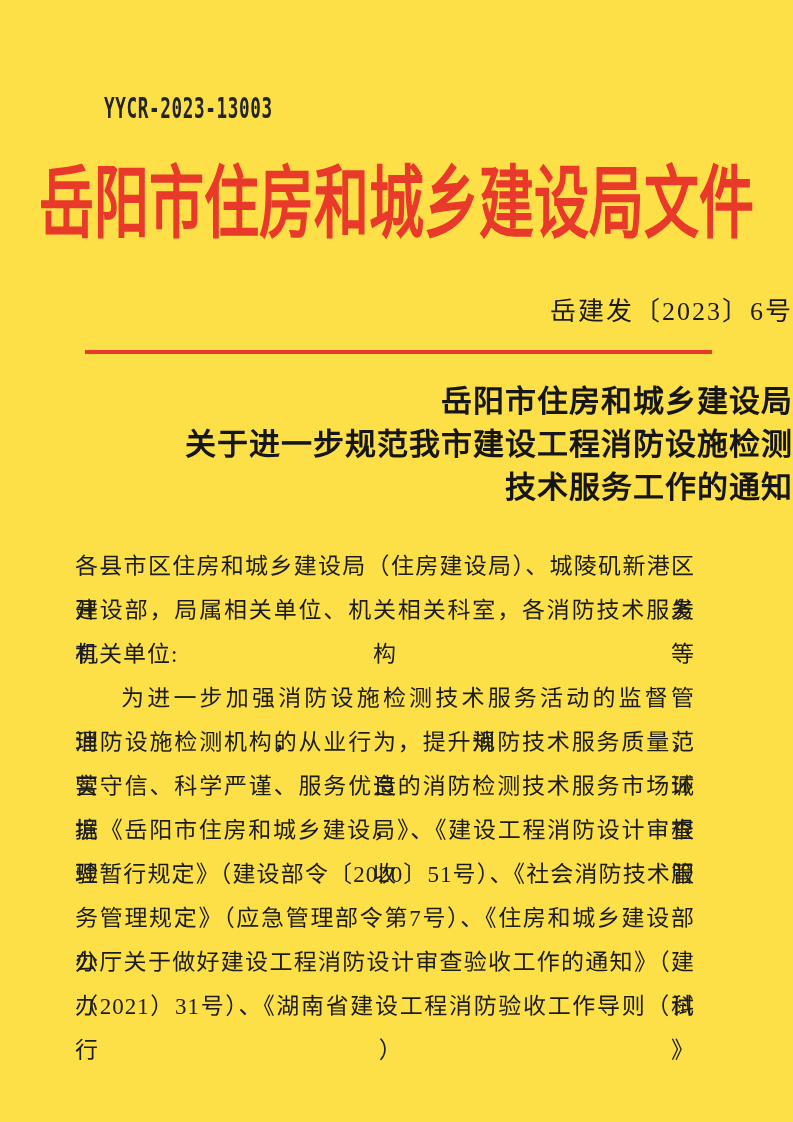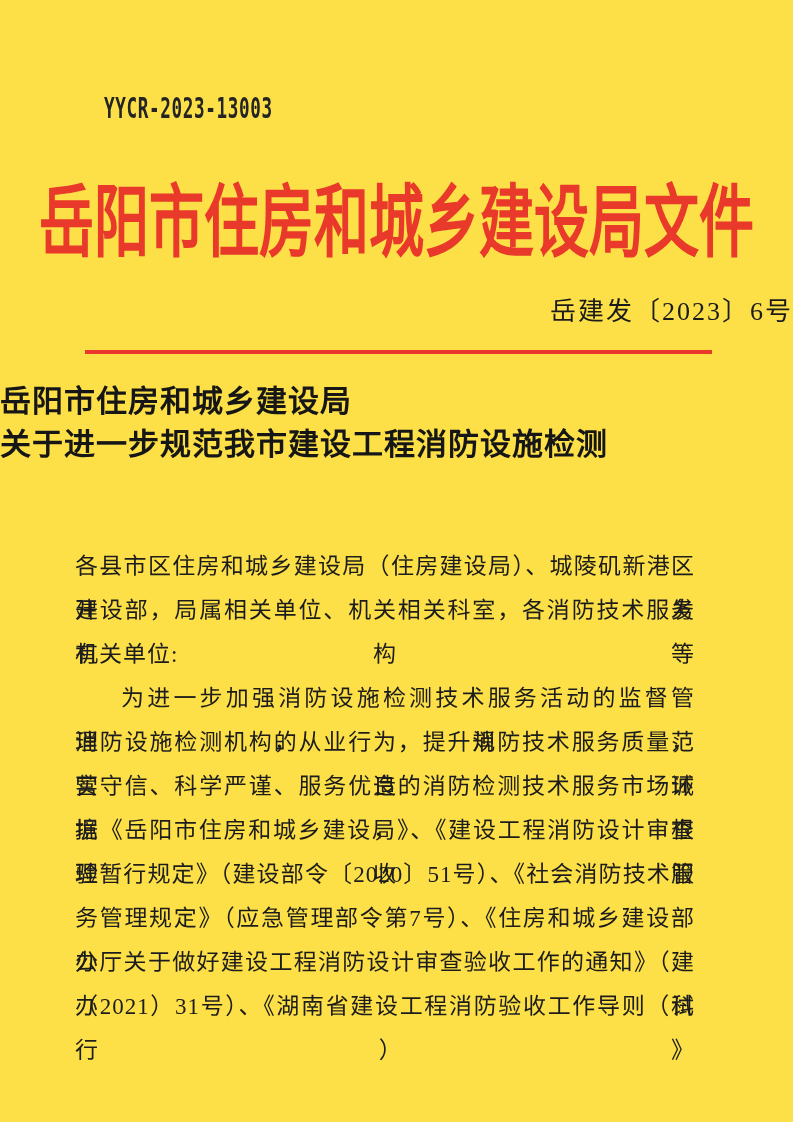--- a/index.html
+++ b/index.html
@@ -13,21 +13,21 @@
   }
   .doc-code {
     position:absolute; left:104px; top:92px;
     font-family:"DejaVu Sans Mono","Liberation Mono",monospace;
     font-size:28px; font-weight:bold; color:#242424;
     transform:scaleX(0.63); transform-origin:left top;
     white-space:nowrap; letter-spacing:1px;
   }
   .org-title {
     position:absolute; left:0; top:156px; width:100%; height:118px;
-    display:flex; align-items:center; justify-content:center;
+    display:flex; align-items:flex-start; justify-content:center;
   }
   .org-title span {
     font-size:55px; font-weight:bold;
     color:var(--accent-red,#e8392b);
     white-space:nowrap;
     transform:scaleY(1.45);
     letter-spacing:0px;
     font-family:"Liberation Serif","DejaVu Serif",serif;
   }
   .doc-number {
@@ -35,21 +35,21 @@
     text-align:right; font-size:26px; color:#1b1b1b;
     letter-spacing:2px;
   }
   .red-line {
     position:absolute; left:85px; top:350px;
     width:627px; height:4px;
     background:var(--accent-red,#f03b2e);
   }
   .doc-title {
     position:absolute; left:0; top:380px; width:100%;
-    text-align:left; font-weight:bold; color:#161616;
+    text-align:right; font-weight:bold; color:#161616;
     font-size:31px; line-height:43px; letter-spacing:1px;
   }
   .body-block {
     position:absolute; left:75px; top:545px; width:620px;
     font-size:23px; color:#1c1c1c;
   }
   .bl {
     height:44px; line-height:44px;
     white-space:nowrap;
     letter-spacing:1px;
@@ -73,20 +73,21 @@
     <span>岳阳市住房和城乡建设局文件</span>
   </div>
 
   <div class="doc-number">岳建发〔2023〕6号</div>
 
   <div class="red-line"></div>
 
   <div class="doc-title">
     <div>岳阳市住房和城乡建设局</div>
     <div>关于进一步规范我市建设工程消防设施检测</div>
+    <div>技术服务工作的通知</div>
   </div>
 
   <div class="body-block">
     <div class="bl j">各县市区住房和城乡建设局（住房建设局）、城陵矶新港区开发</div>
     <div class="bl j">建设部，局属相关单位、机关相关科室，各消防技术服务机构等</div>
     <div class="bl">有关单位:</div>
     <div class="bl j indent">为进一步加强消防设施检测技术服务活动的监督管理，规范</div>
     <div class="bl j">消防设施检测机构的从业行为，提升消防技术服务质量，营造诚</div>
     <div class="bl j">实守信、科学严谨、服务优良的消防检测技术服务市场环境，根</div>
     <div class="bl j">据《岳阳市住房和城乡建设局》、《建设工程消防设计审查验收管</div>

